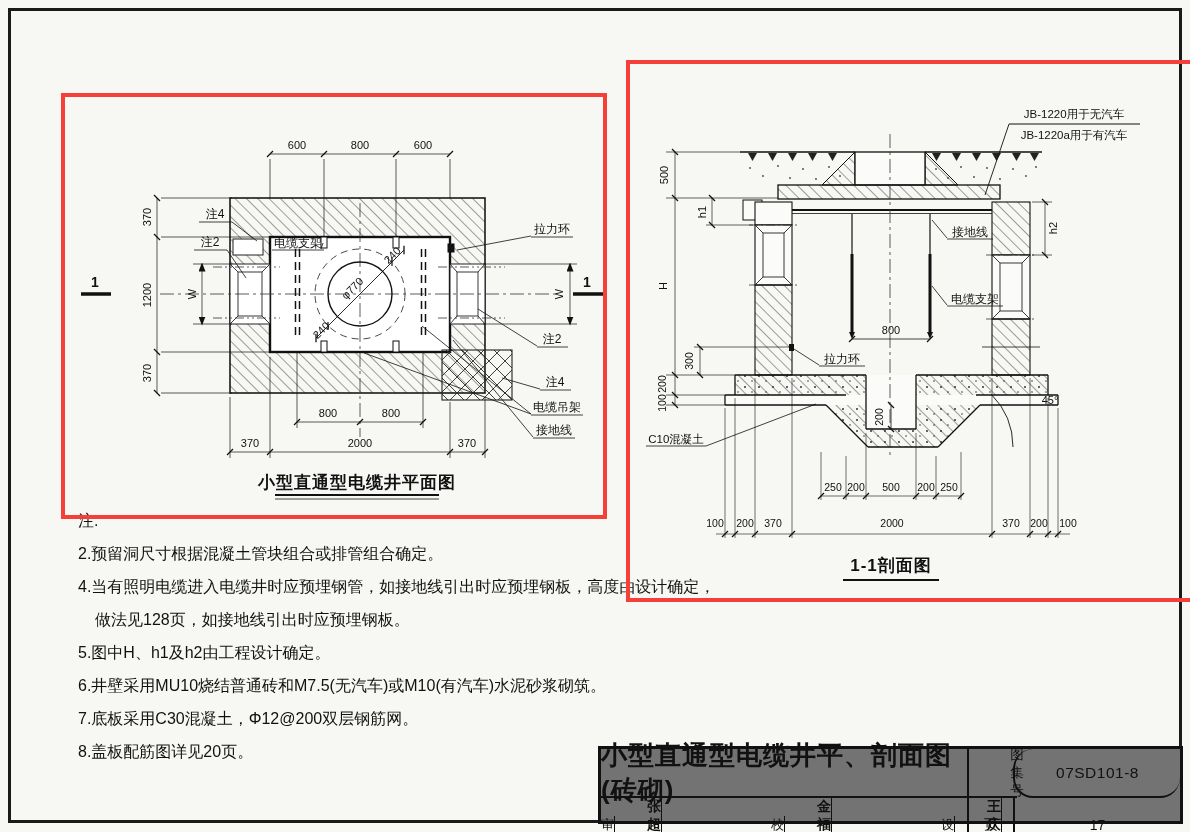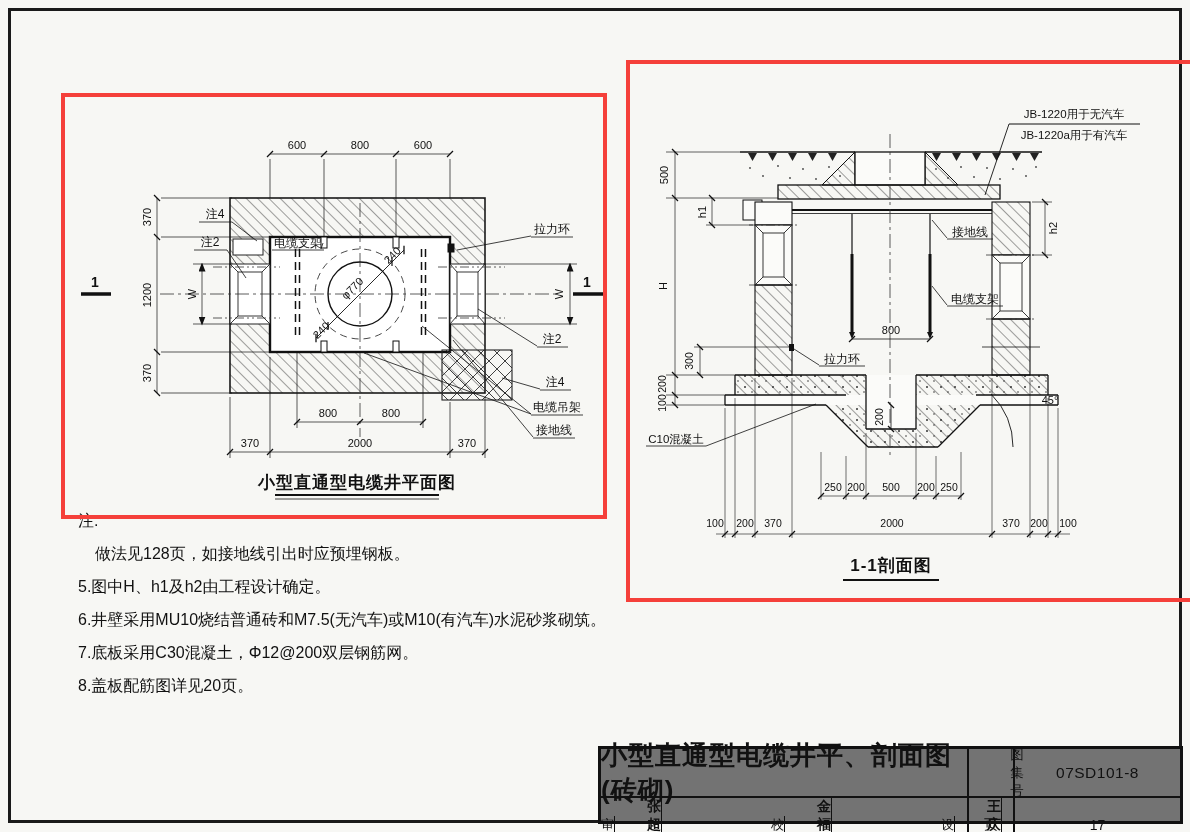--- a/index.html
+++ b/index.html
@@ -16,36 +16,38 @@
   svg .lbl{font-size:12px;}
   svg .lbl2{font-size:11.5px;}
   svg .ttl{font-size:17px;font-weight:bold;letter-spacing:1px;}
   svg .mark{font-size:14px;font-weight:bold;}
   .notes{position:absolute;left:78px;top:504px;width:845px;color:#111;font-size:16px;line-height:33px;}
   .notes .indent{padding-left:17px;}
   .titleblock{position:absolute;left:598px;top:746px;width:585px;height:78px;border:3px solid #111;box-sizing:border-box;background:#737373;display:grid;grid-template-columns:366px 46px 1fr;grid-template-rows:49px 1fr;color:#111;}
   .tb-cell{display:flex;align-items:center;justify-content:center;box-sizing:border-box;}
   .tb-title{font-size:26px;font-weight:bold;letter-spacing:1px;border-bottom:2px solid #111;}
   .tb-atlas-label{font-size:13.5px;border-left:2px solid #111;border-bottom:2px solid #111;padding-left:48px;}
-  .tb-atlas-no{font-size:15.5px;letter-spacing:.5px;border-left:2px solid #111;border-bottom:2px solid #111;}
+  .tb-atlas-no{font-size:15.5px;letter-spacing:.5px;border-left:2px solid #111;border-bottom:2px solid #111;border-radius:20px;}
   .tb-sign-row{display:flex;align-items:flex-end;gap:32px;}
   .tb-sign-row .sc{display:flex;align-items:center;justify-content:center;border-right:1.5px solid #111;font-size:13px;box-sizing:border-box;}
   .tb-sign-row .nm{font-size:14px;font-weight:bold;}
   .tb-page-label{font-size:14px;border-left:2px solid #111;}
   .tb-page-no{font-size:14px;border-left:2px solid #111;}
   .sig svg{display:block;}
 </style>
 </head>
 <body>
 
 <div class="page">
   <div class="sheet-border"></div>
 
   <div class="notes">
     <div>注:</div>
+    <div class="note-line">2.预留洞尺寸根据混凝土管块组合或排管组合确定。</div>
+    <div class="note-line">4.当有照明电缆进入电缆井时应预埋钢管，如接地线引出时应预埋钢板，高度由设计确定，</div>
     <div class="note-line indent">做法见128页，如接地线引出时应预埋钢板。</div>
     <div class="note-line">5.图中H、h1及h2由工程设计确定。</div>
     <div class="note-line">6.井壁采用MU10烧结普通砖和M7.5(无汽车)或M10(有汽车)水泥砂浆砌筑。</div>
     <div class="note-line">7.底板采用C30混凝土，Φ12@200双层钢筋网。</div>
     <div class="note-line">8.盖板配筋图详见20页。</div>
   </div>
 
   <div class="redbox plan-box">
     <svg width="538" height="418" viewBox="0 0 538 418">
       <defs>

